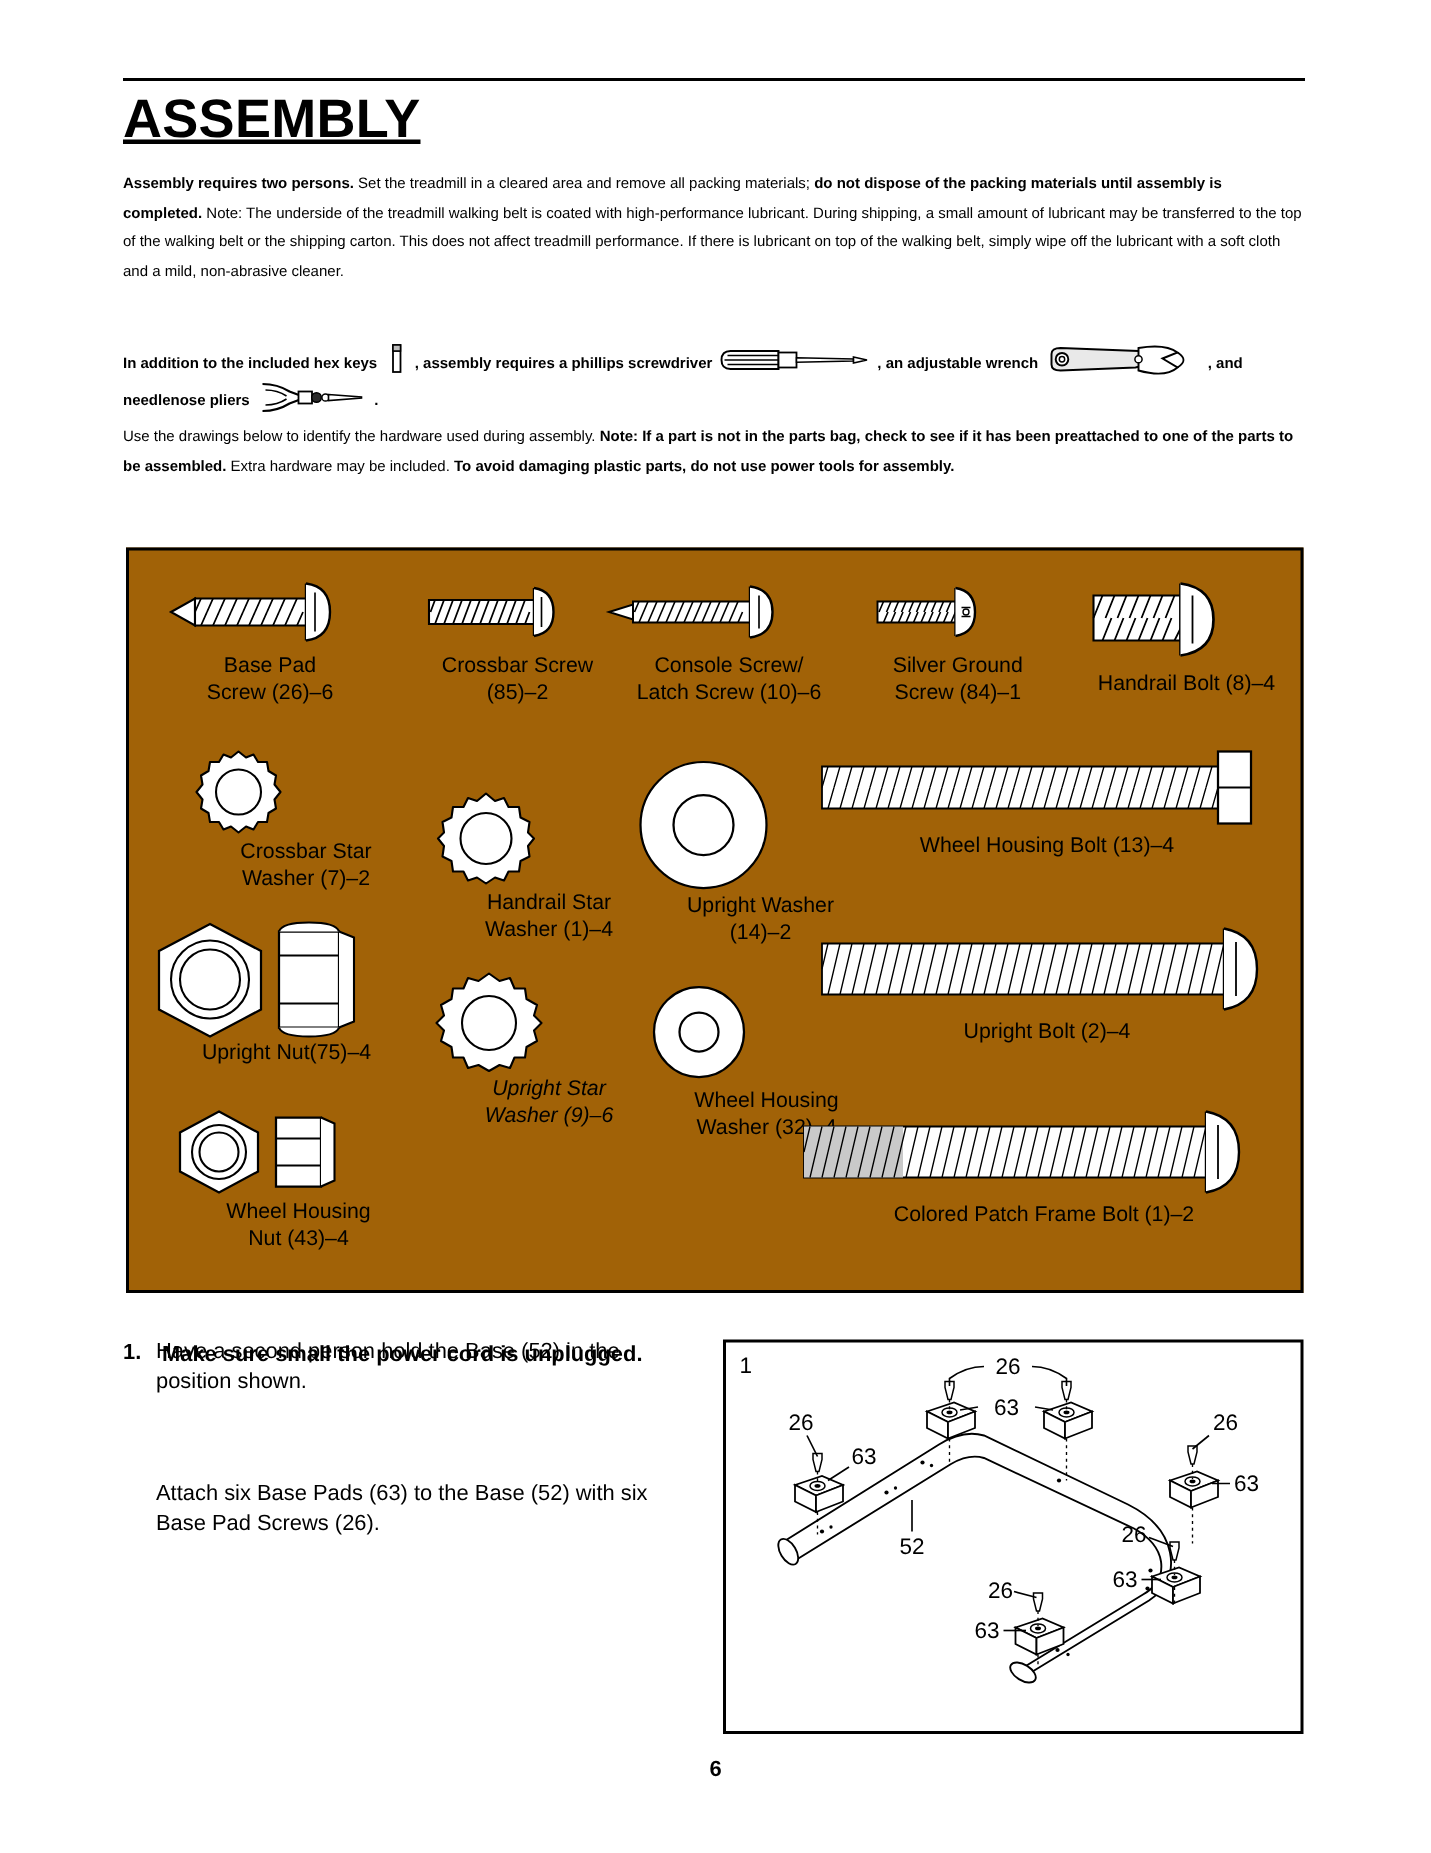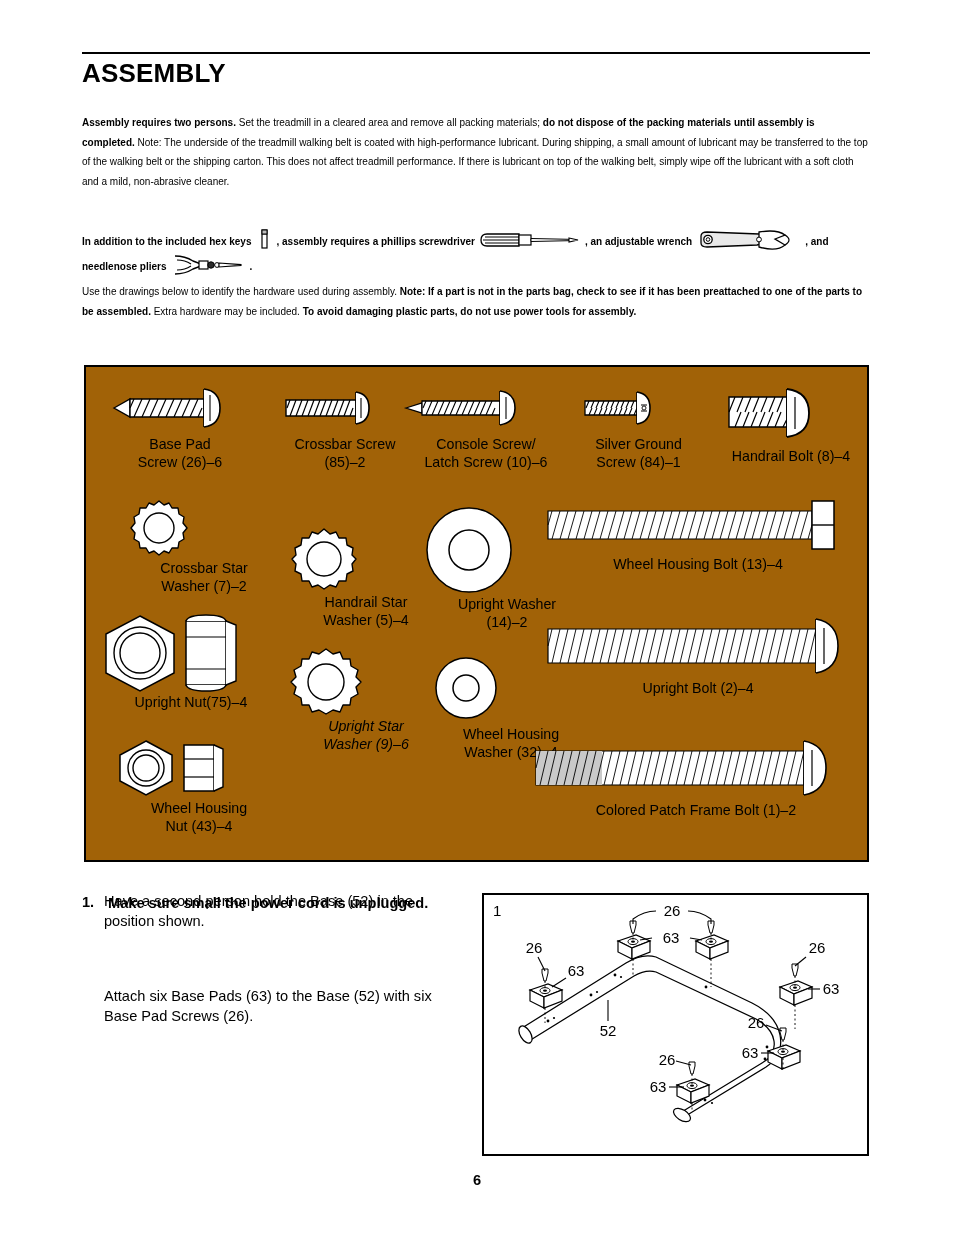--- a/index.html
+++ b/index.html
@@ -26,24 +26,25 @@
   
   .header-rule {
     position: absolute;
     left: 82px; top: 52px;
     width: 788px; height: 2px;
     background: #000;
   }
   .page-title {
     position: absolute;
     left: 82px; top: 58px;
-    font-size: 26px;
+    font-size: 36px;
     font-weight: bold;
     letter-spacing: 0.2px;
     font-family: "Liberation Sans", sans-serif;
+    text-decoration: underline;
   }
 
   
   .para {
     position: absolute;
     left: 82px;
     width: 788px;
     font-size: 10px;
     line-height: 19.6px;
     text-align: left;
@@ -287,21 +288,21 @@
     </div>
 
     <div class="part" style="left:200px; top:158px; width:160px;">
       <span class="art">
         <svg width="76" height="68" viewBox="0 0 76 68">
           <path d="M38 4 L44 9 L50 7 L53 13 L60 13 L61 20 L67 23 L66 30 L70 34 L66 39 L67 46 L61 49 L60 56 L53 56 L50 62 L44 60 L38 64 L32 60 L26 62 L23 56 L16 56 L15 49 L9 46 L10 39 L6 34 L10 30 L9 23 L15 20 L16 13 L23 13 L26 7 L32 9 Z" fill="#fff" stroke="#000" stroke-width="1.4" stroke-linejoin="round"></path>
           <circle cx="38" cy="34" r="17" fill="#fff" stroke="#000" stroke-width="1.4"></circle>
         </svg>
       </span>
       <span class="cap">Handrail Star
-Washer (5)–4</span>
+Washer (1)–4</span>
     </div>
 
     <div class="part" style="left:338px; top:138px; width:166px;">
       <span class="art">
         <svg width="90" height="90" viewBox="0 0 90 90">
           <circle cx="45" cy="45" r="42" fill="#fff" stroke="#000" stroke-width="1.5"></circle>
           <circle cx="45" cy="45" r="20" fill="#fff" stroke="#000" stroke-width="1.5"></circle>
         </svg>
       </span>
       <span class="cap">Upright Washer

